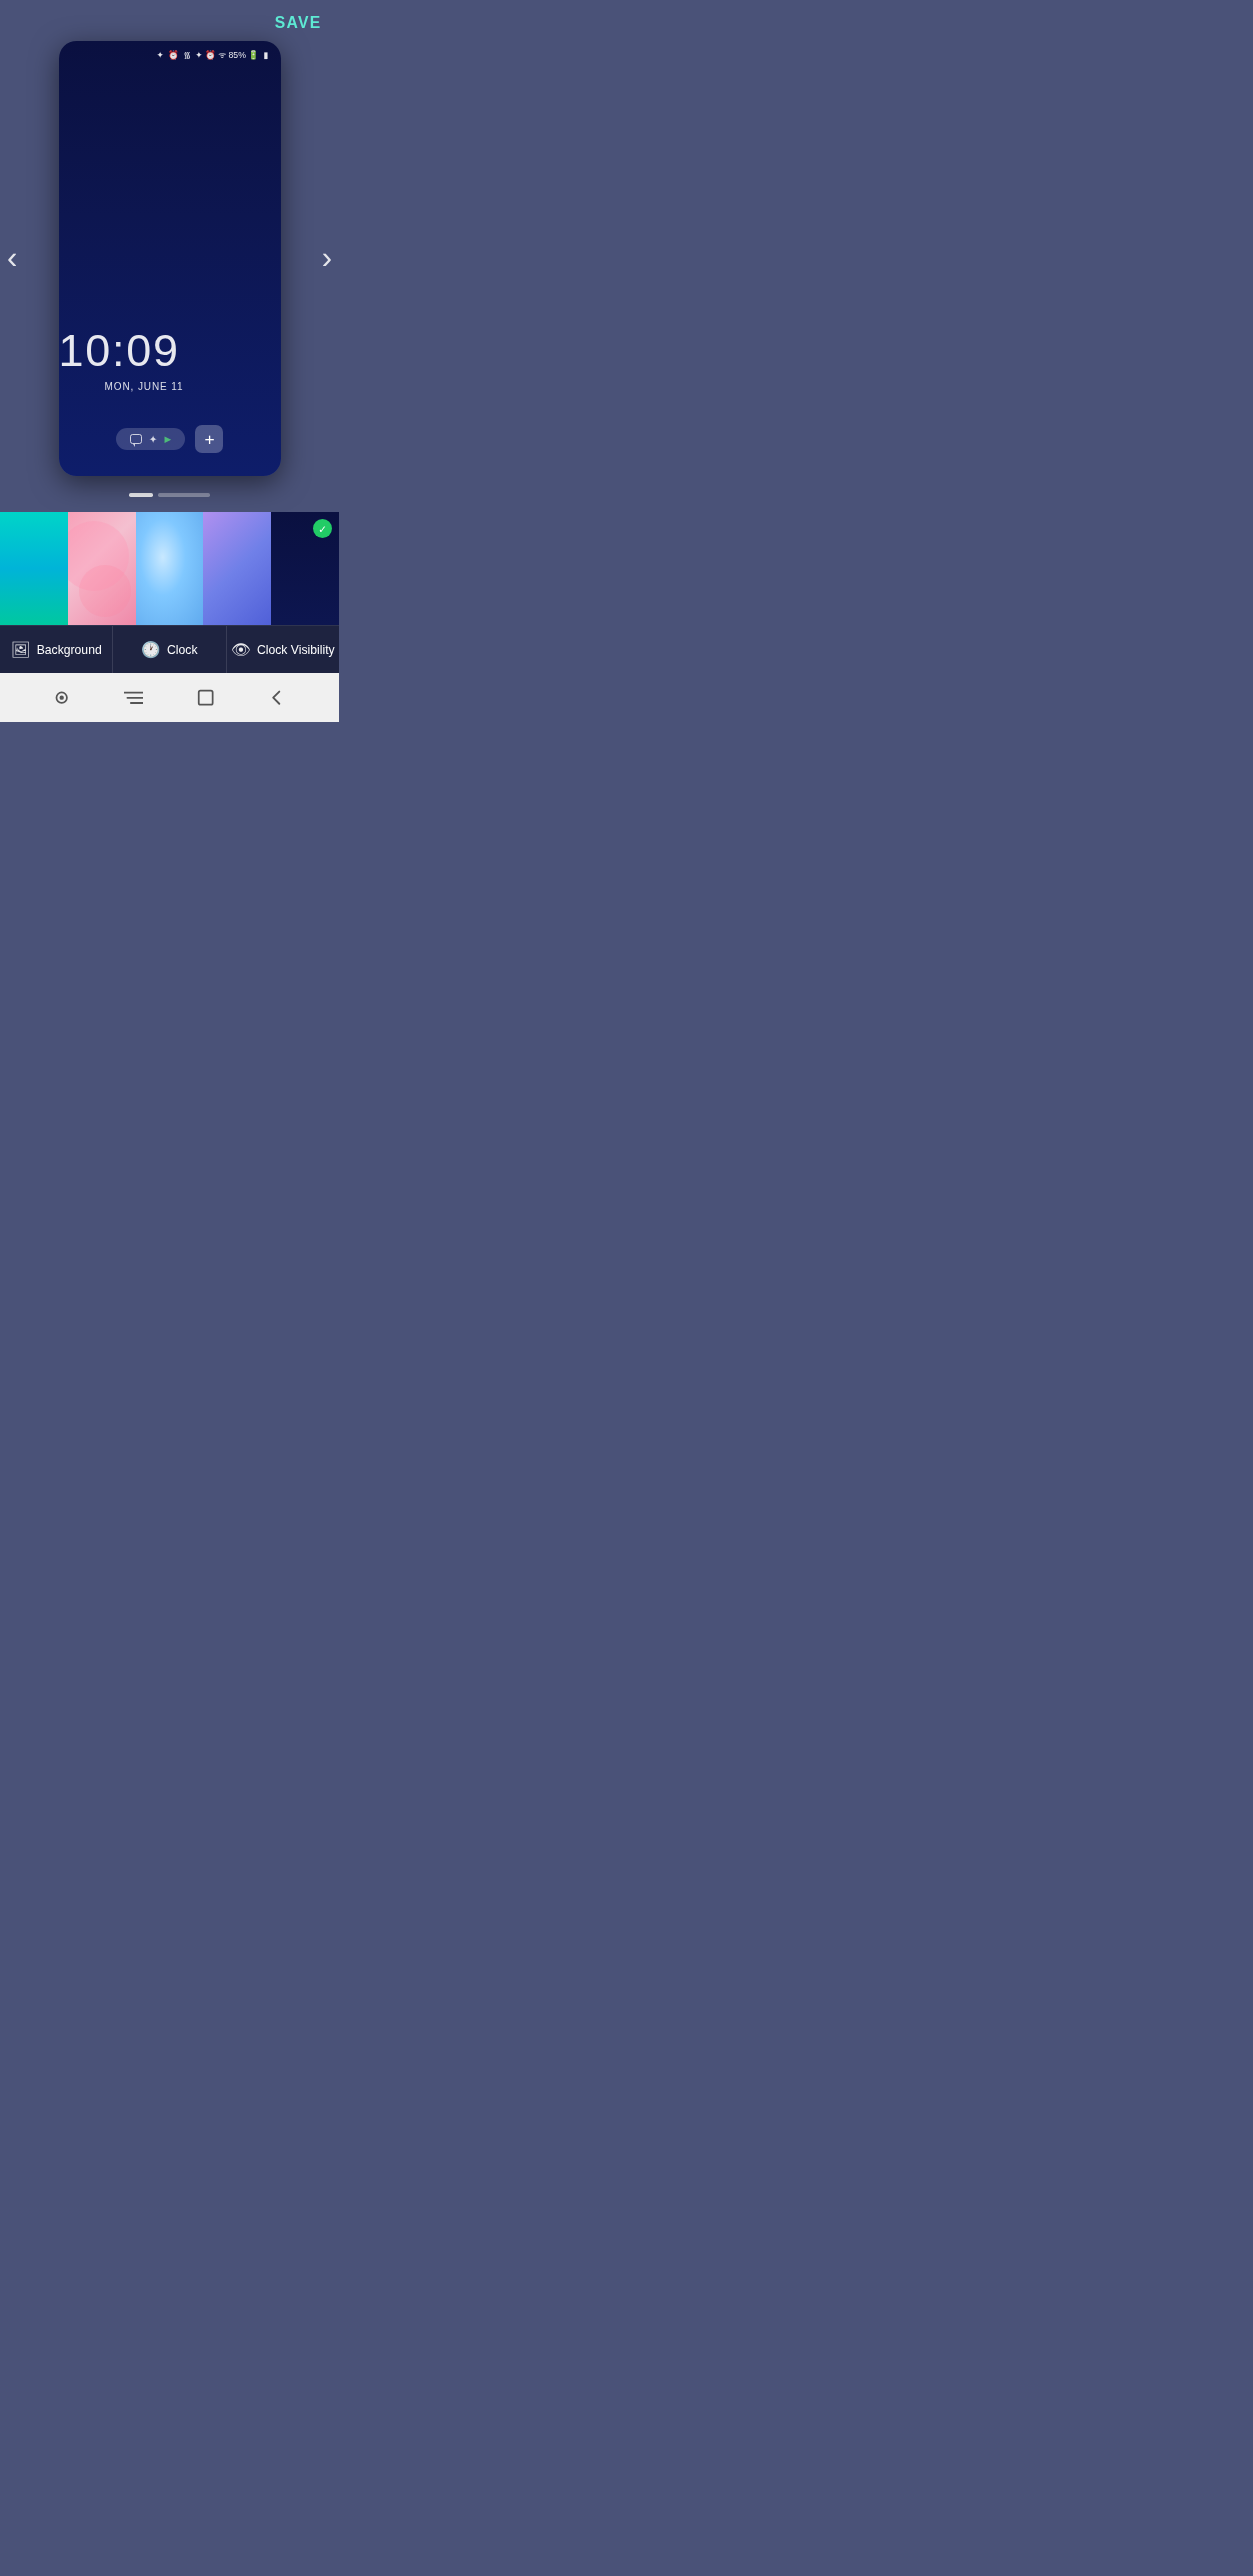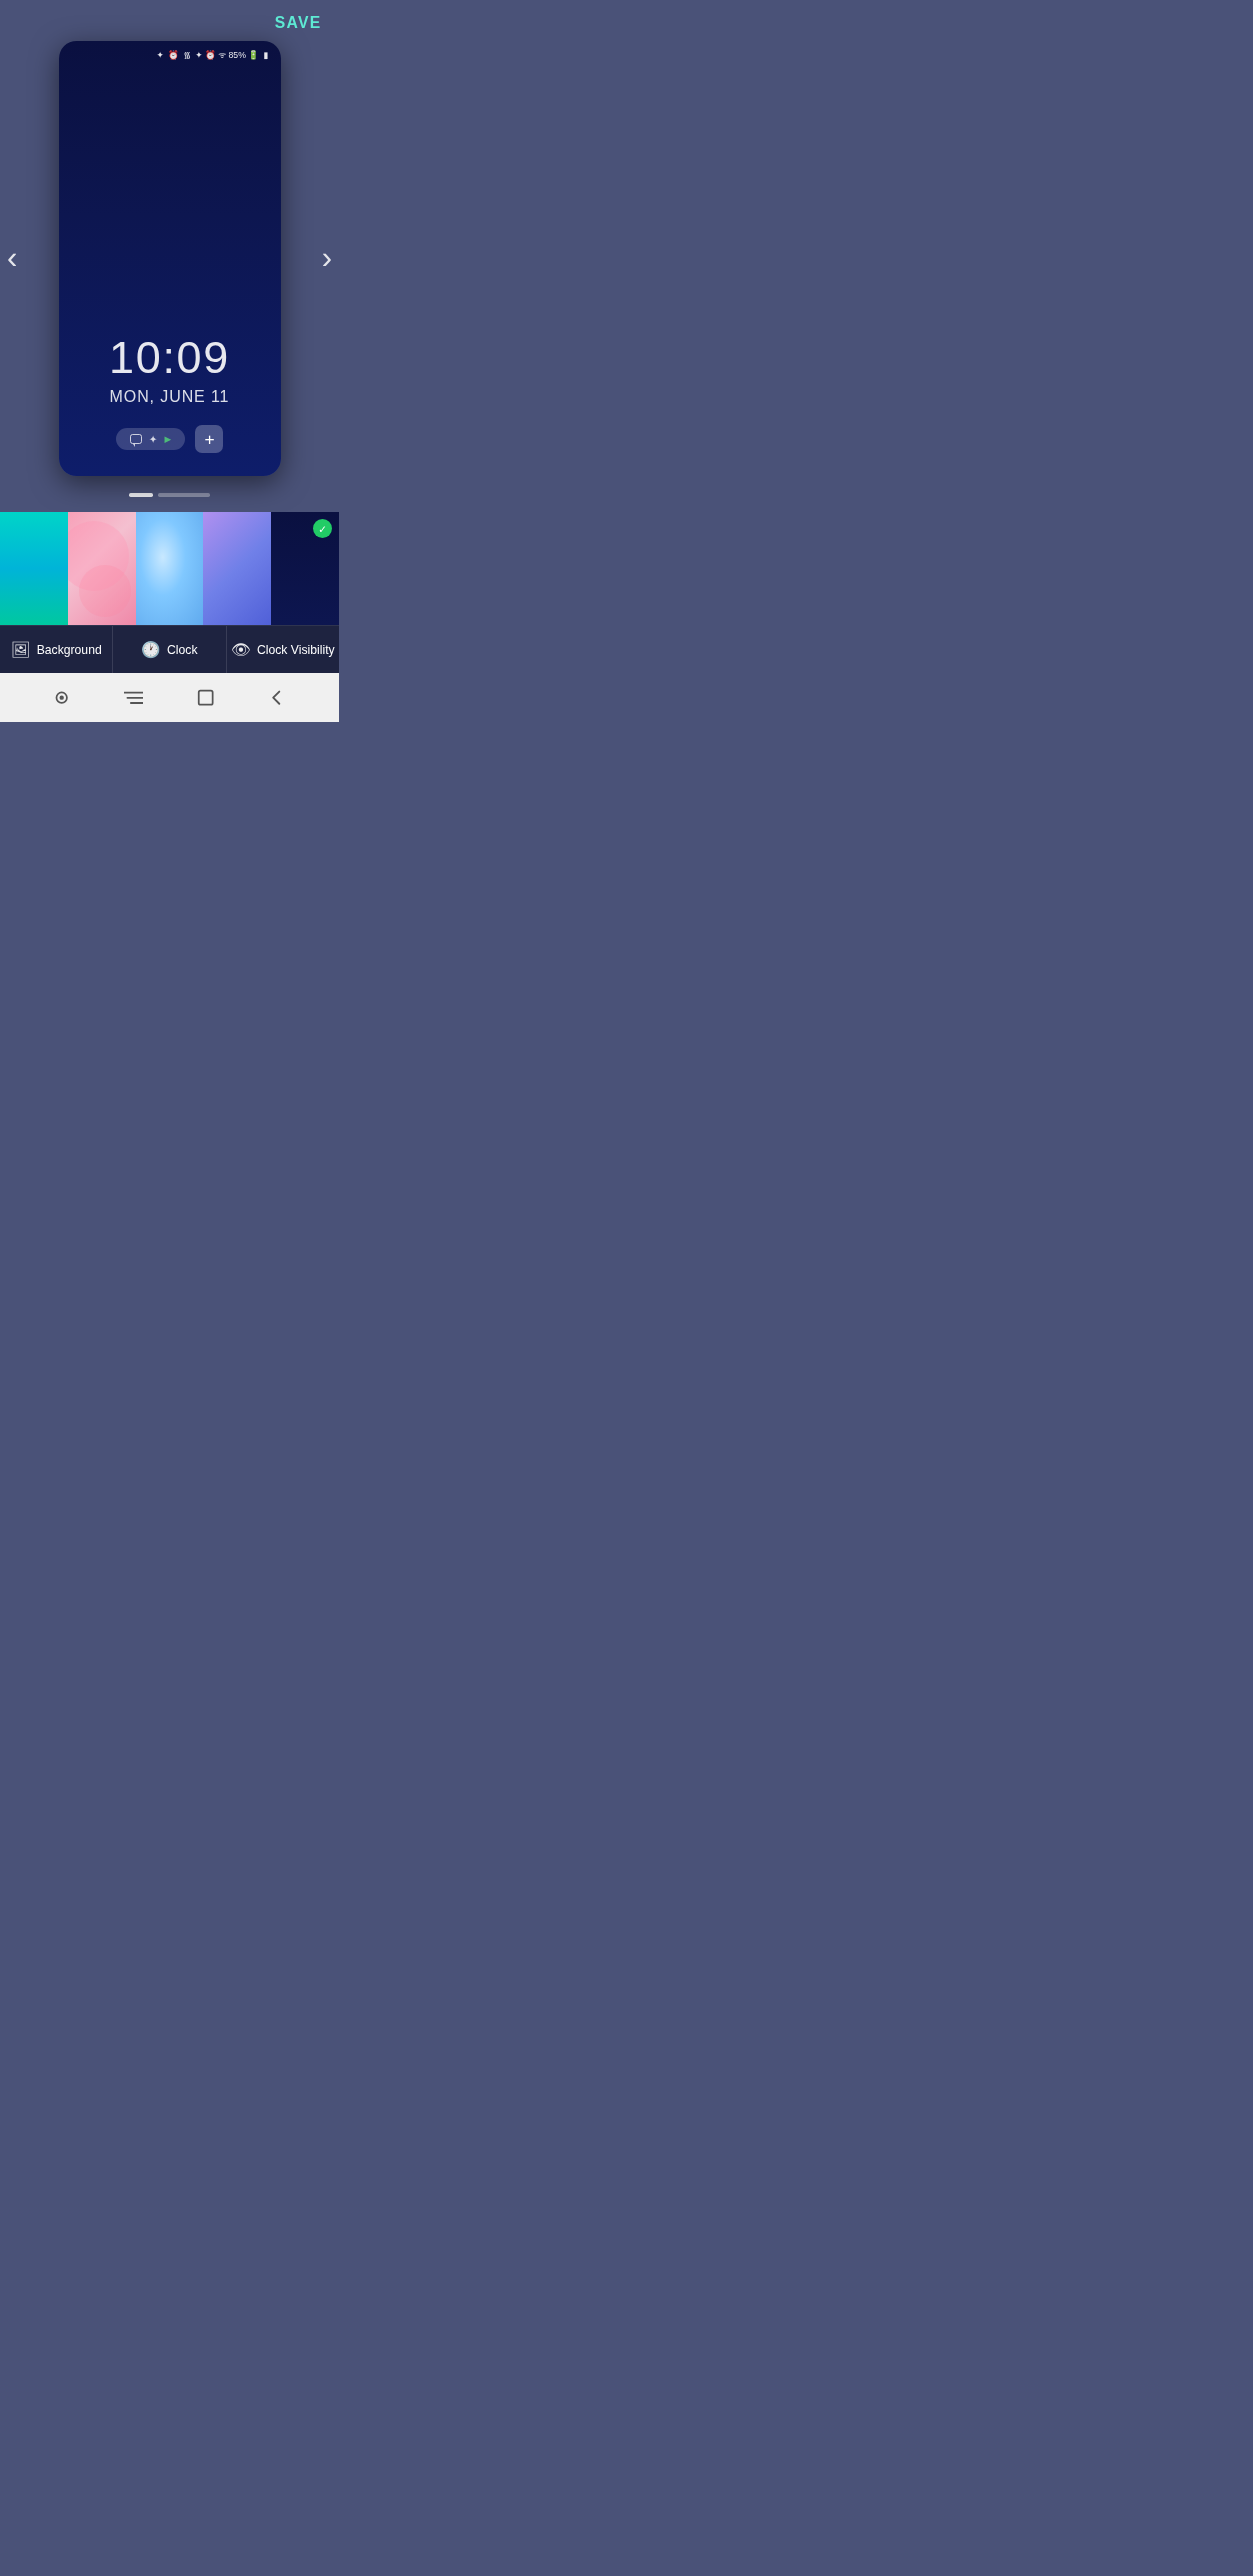--- a/index.html
+++ b/index.html
@@ -75,42 +75,43 @@
       display: flex;
       align-items: center;
       gap: 4.4px;
       color: #ffffff;
       font-size: 8.7px;
       opacity: 0.9;
     }
 
     .phone-clock-area {
       position: absolute;
-      bottom: 70px;
+      bottom: 84px;
       width: 100%;
       display: flex;
       flex-direction: column;
-      align-items: center;
+      align-items: flex-start;
     }
 
     .phone-time {
       color: #ffffff;
       font-size: 45px;
       font-weight: 200;
       letter-spacing: 1.7px;
       opacity: 0.9;
     }
 
     .phone-date {
       color: #ffffff;
-      font-size: 16px;
+      font-size: 10px;
       font-weight: 400;
       letter-spacing: 0.9px;
       opacity: 0.85;
       margin-top: 3.5px;
+      margin-left: 46px;
     }
 
     .phone-bottom-bar {
       position: absolute;
       bottom: 22.6px;
       width: 100%;
       display: flex;
       align-items: center;
       justify-content: center;
       gap: 10.4px;

